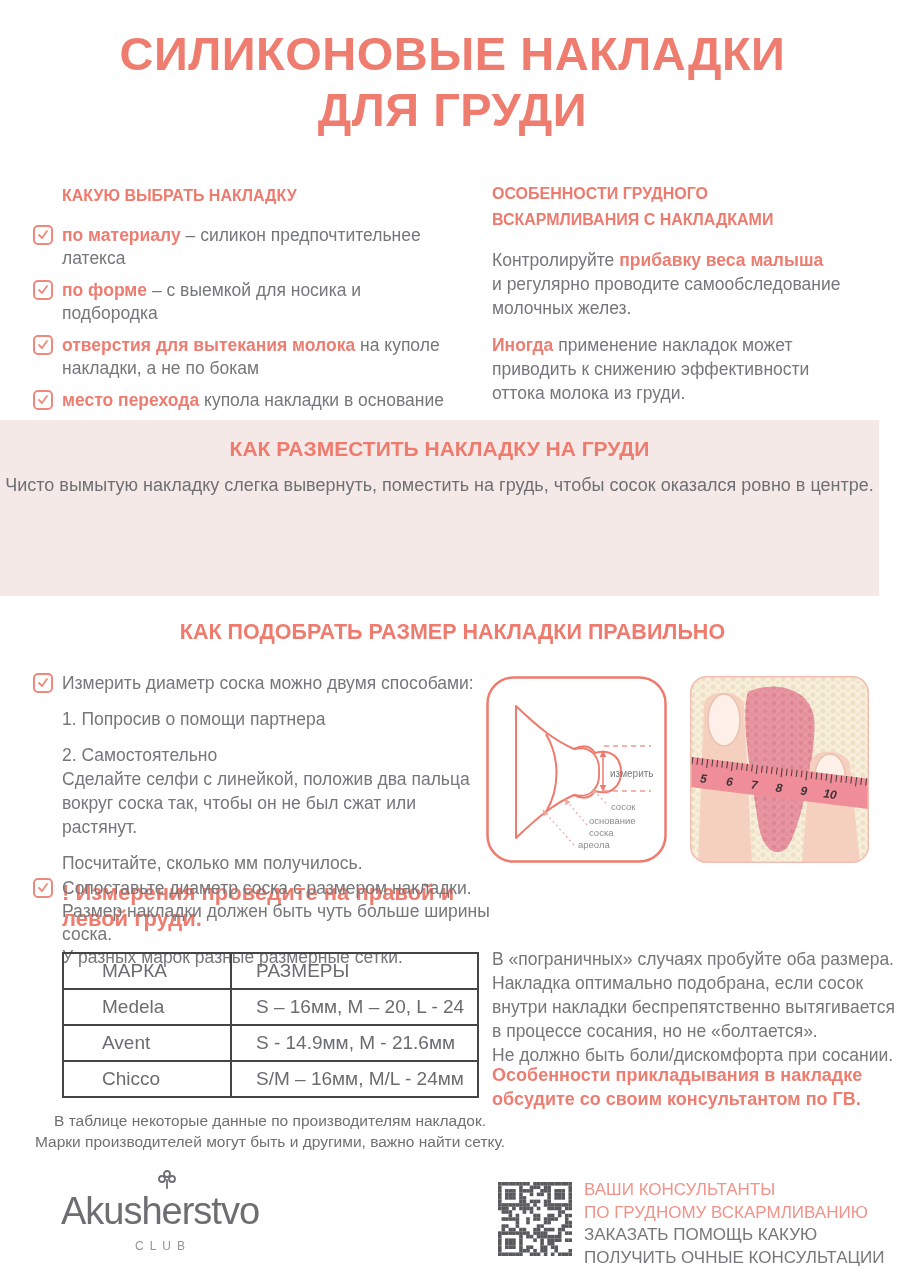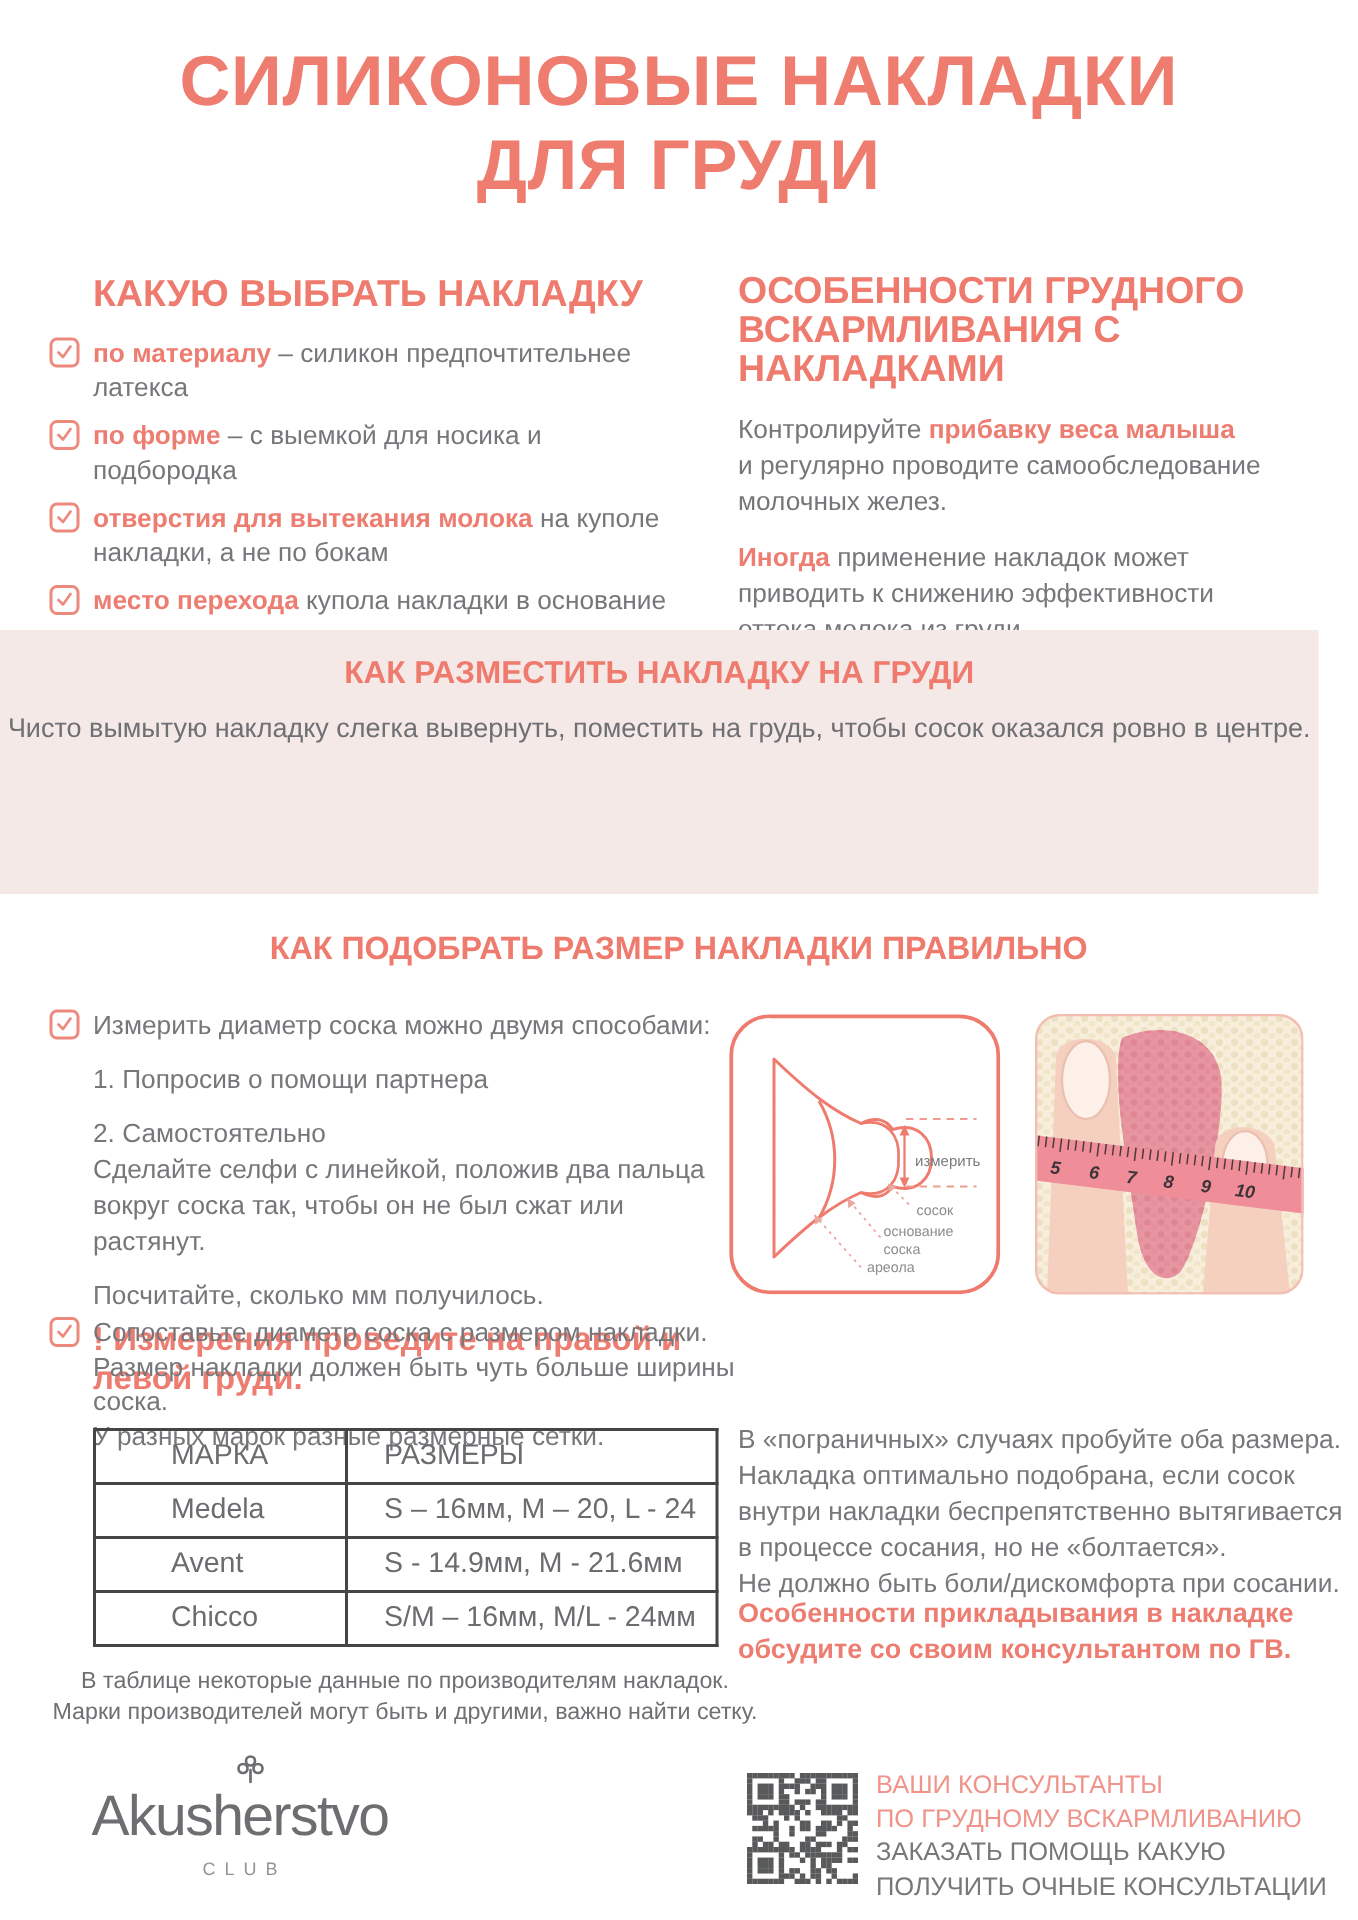--- a/index.html
+++ b/index.html
@@ -10,21 +10,21 @@
   .accent { color:#ee7b6e; }
   .pre-line { white-space:pre-line; }
 
   
   .title { position:absolute; top:26px; left:0; width:100%; text-align:center;
            color:#ee7d70; font-weight:bold; font-size:47px; line-height:56px; letter-spacing:0.5px; }
 
   
   .col-left  { position:absolute; left:33px;  top:183px; width:420px; }
   .col-right { position:absolute; left:492px; top:181px; width:400px; }
-  .col-head  { color:#ee7b6e; font-weight:bold; font-size:25px; line-height:26px; margin-bottom:15px; }
+  .col-head  { color:#ee7b6e; font-weight:bold; font-size:16px; line-height:26px; margin-bottom:15px; }
   .col-left .col-head { padding-left:29px; }
 
   .check-item { display:flex; align-items:flex-start; margin-bottom:9px; }
   .checkbox { flex:0 0 20px; width:20px; height:20px; border:2px solid #ee8a7d; border-radius:5px;
               margin-right:9px; margin-top:1px; display:flex; align-items:center; justify-content:center; }
   .checkbox svg { display:block; }
   .item-text { font-size:17.5px; line-height:23px; color:#76777a; white-space:pre-line; }
   .item-text .accent { font-weight:bold; color:#ed7d71; }
 
   .body-p { font-size:17.5px; line-height:24px; color:#76777a; margin-bottom:13px; }
@@ -42,21 +42,21 @@
   .measure { position:absolute; left:33px; top:672px; width:462px; }
   .measure .steps { padding-left:29px; }
   .measure .step { margin-top:12px; font-size:17.5px; line-height:24px; color:#76777a; }
   .warning { margin-top:5px; color:#ed7d71; font-weight:bold; font-size:22px; }
 
   .compare { position:absolute; left:33px; top:877px; width:478px; }
 
   
   .size-table { position:absolute; left:62px; top:952px; width:417px; border-collapse:collapse; }
   .size-table td { border:2px solid #454545; font-size:19px; color:#6b6c6f; height:36px; }
-  .size-table td.c1 { width:168px; padding-left:50px; }
+  .size-table td.c1 { width:168px; padding-left:38px; }
   .size-table td.c2 { padding-left:24px; }
   .table-caption { position:absolute; left:30px; top:1110px; width:480px; text-align:center;
                    font-size:15.5px; line-height:21px; color:#6f7073; }
 
   .advice { position:absolute; left:492px; top:947px; width:412px;
             font-size:17.5px; line-height:24px; color:#76777a; }
   .note { position:absolute; left:492px; top:1063px; width:412px;
           color:#ed7d71; font-weight:bold; font-size:18px; line-height:24px; }
 
   

